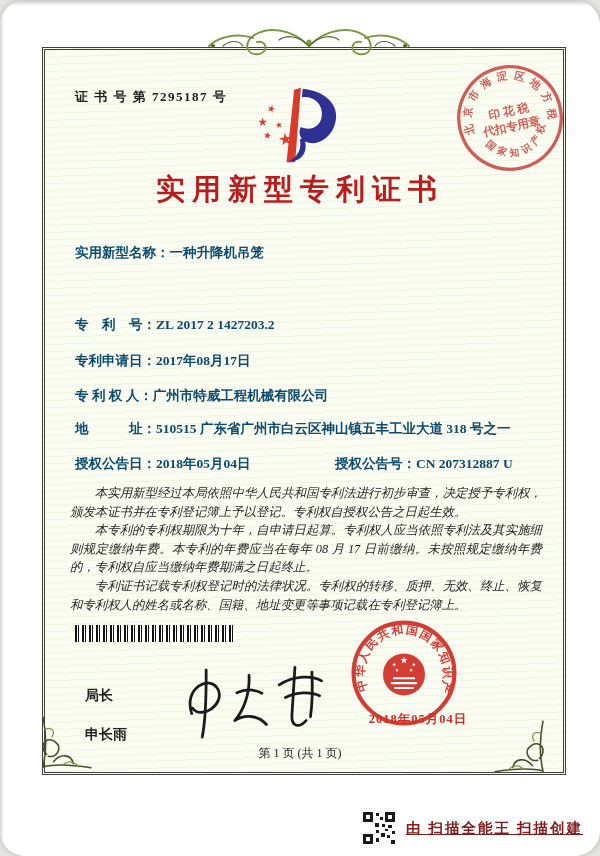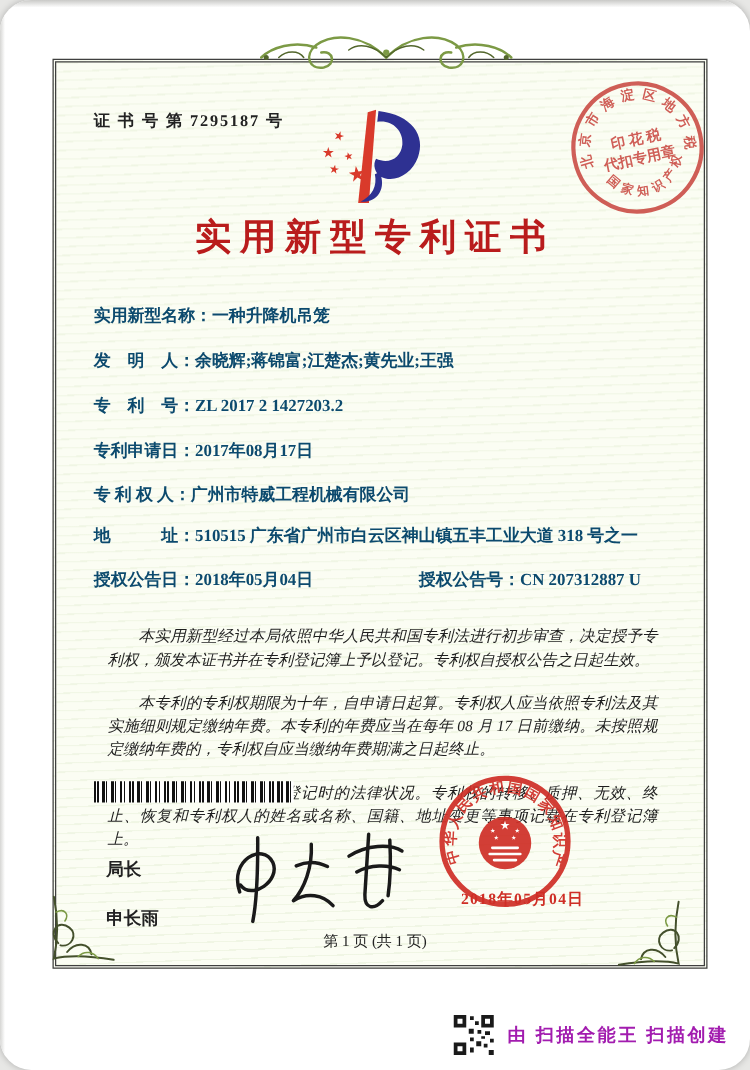--- a/index.html
+++ b/index.html
@@ -17,36 +17,36 @@
            #fbfdf3;}
   .abs{position:absolute;}
   .cert-no{left:75px;top:88px;font-size:13px;font-weight:bold;letter-spacing:1.5px;color:#222;}
   .title{left:0;top:170px;width:600px;text-align:center;font-size:29px;font-weight:bold;
          letter-spacing:7px;color:#b91c1c;}
   .field-row{left:75px;width:468px;font-size:13.5px;font-weight:bold;color:#0c4a6e;line-height:1.25;}
   .field-row .lbl{display:inline;}
   .grant-no{position:absolute;left:260px;top:0;white-space:nowrap;}
   .paras{left:70px;top:484px;width:472px;font-size:12.4px;line-height:1.5;color:#1e1e1e;
          font-style:italic;text-align:justify;}
-  .paras p{margin:16px;text-indent:2em;}
+  .paras p{margin:0;text-indent:2em;}
   .barcode{left:75px;top:625px;width:160px;height:17px;
     background:repeating-linear-gradient(90deg,
       #111 0 2px,#fff 2px 3px,#111 3px 4px,#fff 4px 7px,
       #111 7px 9px,#fff 9px 10px,#111 10px 11px,#fff 11px 14px);}
   .director-title{left:85px;top:687px;font-size:14px;font-weight:bold;color:#222;}
   .director-name{left:85px;top:726px;font-size:14px;font-weight:bold;color:#222;}
   .sig{left:175px;top:664px;transform:rotate(-3deg);}
   .office-seal{left:348px;top:617px;opacity:.92;}
   .seal-date{left:362px;top:711px;width:112px;text-align:center;font-size:12.5px;font-weight:bold;
              color:#cf2e26;letter-spacing:1px;}
   .tax-stamp{left:452px;top:60px;transform:rotate(-12deg);opacity:.85;}
   .page-no{left:0;top:745px;width:600px;text-align:center;font-size:12px;font-weight:normal;color:#222;}
   .watermark{left:362px;top:808px;height:40px;display:flex;align-items:center;gap:10px;}
   .watermark-text{font-family:"Liberation Sans","DejaVu Sans",sans-serif;font-size:14.5px;
-                  font-weight:bold;color:#a21caf;letter-spacing:2px;white-space:nowrap;}
+                  font-weight:bold;color:#7f1d1d;letter-spacing:2px;white-space:nowrap;text-decoration:underline;}
   .ornament-top{left:183px;top:16px;}
   .flourish-bl{left:36px;top:712px;}
   .flourish-br{left:488px;top:716px;transform:scaleX(-1);}
   .logo{left:250px;top:84px;}
 </style>
 </head>
 <body>
 
 <div id="page">
   <div class="scan-edge-top"></div>
@@ -100,23 +100,20 @@
       <polygon points="46,6 53,4 47,82 38,82"></polygon>
     </g>
     <path d="M55,5 C83,8 95,26 88,44 C83,58 68,66 57,60 C52,57 50,50 53,45 C64,50 74,44 75,33 C76,21 66,12 54,14 Z" fill="#2e3192"></path>
     <path d="M56,56 C62,70 54,82 40,81 C50,76 54,68 52,58 Z" fill="#2e3192"></path>
   </svg>
 
   <div class="abs title">实用新型专利证书</div>
 
   <div class="abs field-row" style="top:245px">
     <span class="lbl">实用新型名称：</span><span>一种升降机吊笼</span>
-  </div>
-  <div class="abs field-row" style="top:281px">
-    <span class="lbl">发　明　人：</span><span>余晓辉;蒋锦富;江楚杰;黄先业;王强</span>
   </div>
   <div class="abs field-row" style="top:317px">
     <span class="lbl">专　利　号：</span><span>ZL 2017 2 1427203.2</span>
   </div>
   <div class="abs field-row" style="top:353px">
     <span class="lbl">专利申请日：</span><span>2017年08月17日</span>
   </div>
   <div class="abs field-row" style="top:388px">
     <span class="lbl">专 利 权 人：</span><span>广州市特威工程机械有限公司</span>
   </div>

